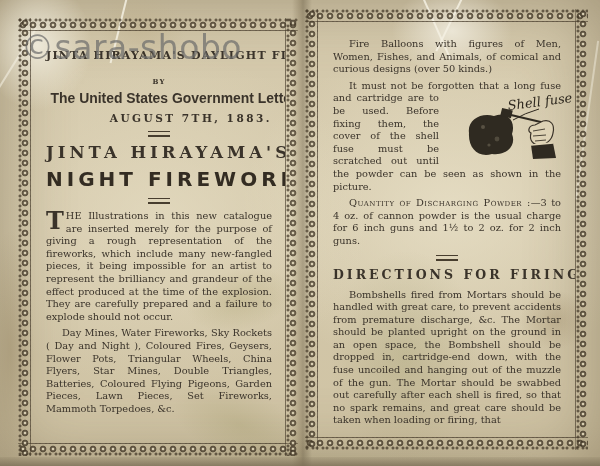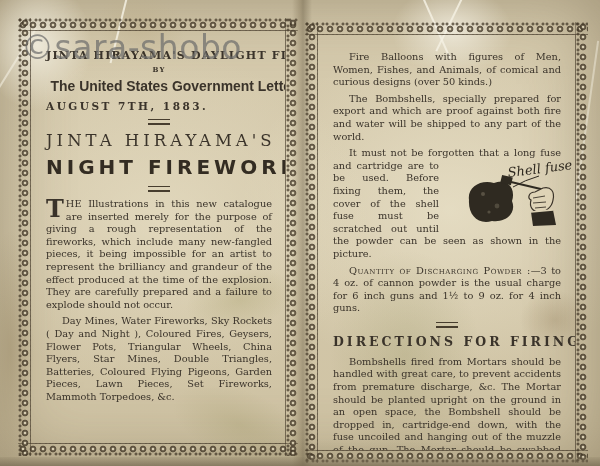--- a/index.html
+++ b/index.html
@@ -57,35 +57,35 @@
       radial-gradient(circle at 7px 5px, rgba(222,212,184,1) 1.1px, rgba(222,212,184,0) 1.7px),
       radial-gradient(circle at 7px 5px, rgba(66,55,39,.9) 3px, rgba(66,55,39,0) 3.7px),
       radial-gradient(circle at 2px 2px, rgba(66,55,39,.85) 1.2px, rgba(66,55,39,0) 1.8px),
       radial-gradient(circle at 2px 8px, rgba(66,55,39,.85) 1.2px, rgba(66,55,39,0) 1.8px);
     background-size:12px 10px;}
   .lv.lft{left:0;border-right:1px solid rgba(66,55,39,.5);}
   .lv.rgt{right:0;border-left:1px solid rgba(66,55,39,.5);}
   .inner-line{position:absolute;inset:12px;border:1px solid rgba(66,55,39,.35);pointer-events:none;}
 
   .frame-left{left:18px;top:18px;width:280px;height:438px;}
-  .frame-right{left:305px;top:22px;width:283px;height:441px;}
+  .frame-right{left:305px;top:9px;width:283px;height:441px;}
 
   .content{position:absolute;inset:13px;overflow:hidden;}
   .content.left-c{padding:18px 13px 4px 15px;}
   .content.right-c{padding:16px 14px 4px 15px;}
 
   
   .hdr1{text-align:center;font-size:11px;font-weight:bold;letter-spacing:1.2px;white-space:nowrap;}
-  .hdr-by{text-align:center;font-size:7px;font-weight:bold;letter-spacing:1px;margin-top:3px;}
+  .hdr-by{text-align:center;font-size:7px;font-weight:bold;letter-spacing:1px;margin-top:15px;}
   .hdr2{text-align:center;font-size:14.5px;font-weight:bold;margin-top:4px;white-space:nowrap;
         font-family:"Liberation Sans","DejaVu Sans",sans-serif;transform:scaleX(.96);}
-  .hdr-date{text-align:left;font-size:10.5px;font-weight:bold;letter-spacing:2.5px;margin-top:6px;}
+  .hdr-date{text-align:right;font-size:10.5px;font-weight:bold;letter-spacing:2.5px;margin-top:6px;}
   .orn{width:22px;height:3px;margin:7px auto 6px auto;
        border-top:1px solid #473d2e;border-bottom:2px solid #473d2e;}
-  .title1{text-align:left;font-size:16.5px;font-weight:normal;letter-spacing:4px;white-space:nowrap;}
+  .title1{text-align:left;font-size:16.5px;font-weight:bold;letter-spacing:4px;white-space:nowrap;}
   .title2{text-align:center;font-size:20px;font-weight:bold;letter-spacing:4px;margin-top:5px;white-space:nowrap;
           font-family:"DejaVu Sans","Liberation Sans",sans-serif;color:#332c22;}
   .body p{margin:0 0 4px 0;font-size:9.8px;line-height:12.6px;text-align:justify;text-indent:16px;}
   .body p.noindent{text-indent:0;}
   .dropcap{float:left;font-size:24px;line-height:21px;font-weight:bold;margin:0 2px 0 0;}
   .qty-label{font-variant:small-caps;letter-spacing:.5px;}
   .dir-head{text-align:center;font-size:12.5px;font-weight:bold;letter-spacing:3px;margin:6px 0 7px 0;white-space:nowrap;}
   .ital{}
 
   
@@ -137,42 +137,41 @@
   </div>
 
   <div class="frame frame-right">
     <div class="lace lh top"></div>
     <div class="lace lh bot"></div>
     <div class="lace lv lft"></div>
     <div class="lace lv rgt"></div>
     <div class="inner-line"></div>
     <div class="content right-c body">
       <p>Fire Balloons with figures of Men, Women, Fishes, and Animals, of comical and curious designs (over 50 kinds.)</p>
-      <p>The Bombshells, specially prepared for export and which are proof against both fire and water will be shipped to any part of the world.</p>
       <p>
         <span class="illo-spacer"></span>
         <span class="illo">
           <svg width="116" height="66" viewBox="0 0 116 66" xmlns="http://www.w3.org/2000/svg">
             <text x="112" y="13" text-anchor="end" font-size="13" font-style="italic" font-family="DejaVu Serif, serif" fill="#2e281f" transform="rotate(-7 80 13)">Shell fuse</text>
             <path d="M78,16 Q64,20 52,27" stroke="#2e281f" stroke-width="1" fill="none"></path>
             <path d="M8,40 C6,27 20,19 33,23 C47,18 55,29 51,41 C56,54 44,63 31,61 C17,65 7,55 8,40 Z" fill="#2f2a21"></path>
             <circle cx="22" cy="34" r="2" fill="#7a7160" opacity=".55"></circle>
             <circle cx="36" cy="46" r="2.4" fill="#7a7160" opacity=".45"></circle>
             <circle cx="28" cy="52" r="1.6" fill="#7a7160" opacity=".5"></circle>
             <rect x="40" y="16" width="11" height="8" fill="#2f2a21" transform="rotate(14 45 20)"></rect>
             <path d="M84,30 L50,22" stroke="#2f2a21" stroke-width="2.2"></path>
             <path d="M82,28 C90,26 94,32 92,40 C91,47 85,52 78,52 C72,52 68,47 70,40 C66,38 68,32 74,32 Z" fill="#ded3b6" stroke="#3a3329" stroke-width="1.2"></path>
             <path d="M72,38 L84,36 M72,43 L85,42 M74,48 L85,47" stroke="#3a3329" stroke-width=".9" fill="none"></path>
             <path d="M70,52 L92,50 L95,65 L72,66 Z" fill="#2f2a21"></path>
             <path d="M70,52 L92,50" stroke="#ded3b6" stroke-width="1.6"></path>
           </svg>
         </span>
         <span>It </span><span class="ital">must not be forgotten</span><span> that a long fuse and cartridge are to be used.  Before fixing them, the cover of the shell fuse must be scratched out until the powder can be seen as shown in the picture.</span>
       </p>
-      <p><span class="qty-label">Quantity of Discharging Powder :</span><span>—3 to 4 oz. of cannon powder is the usual charge for 6 inch guns and 1½ to 9 oz. for 4 inch guns.</span></p>
+      <p><span class="qty-label">Quantity of Discharging Powder :</span><span>—3 to 4 oz. of cannon powder is the usual charge for 6 inch guns and 1½ to 2 oz. for 2 inch guns.</span></p>
       <div class="orn"></div>
       <div class="dir-head">DIRECTIONS FOR FIRING.</div>
       <p><span>Bombshells fired from Mortars should be handled with great care, to prevent accidents from premature discharge, &amp;c.  The Mortar should be planted upright on the ground in an open space, the Bombshell should be dropped in, cartridge-end down, with the fuse uncoiled and hanging out of the muzzle of the gun.  The Mortar should be swabbed out carefully after each shell is fired, so that no spark remains, and great care should be taken when loading or firing, that </span></p>
     </div>
   </div>
 
   <div class="seam"></div>
   <div class="photo-edge"></div>
   <div class="watermark">©sara-shobo</div>
 </div>

